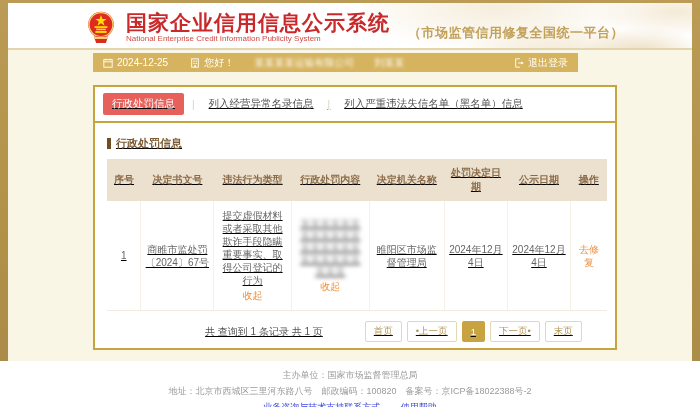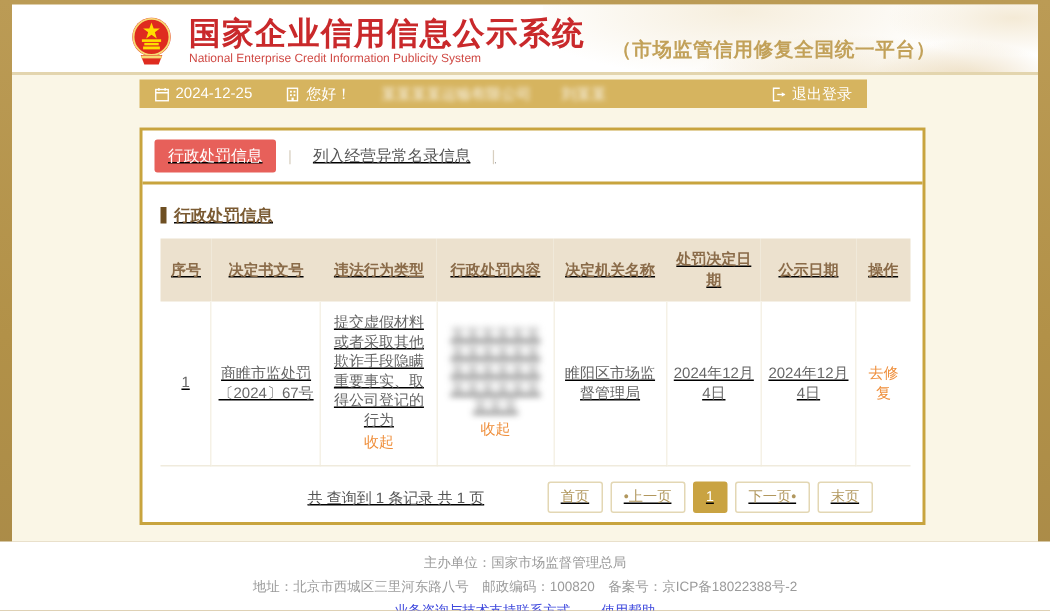--- a/index.html
+++ b/index.html
@@ -151,20 +151,21 @@
   </div>
 </div>
 
 <div class="panel">
 
   <div class="tabs">
     <div class="tab-active">行政处罚信息</div>
     <span class="tab-sep">|</span>
     <div class="tab">列入经营异常名录信息</div>
     <span class="tab-sep">|</span>
+    <div class="tab">列入严重违法失信名单（黑名单）信息</div>
   </div>
 
   <div class="section-head">
     <span class="section-bar"></span>
     <span>行政处罚信息</span>
   </div>
 
   <table class="pen">
     <colgroup>
       <col style="width:7%">

